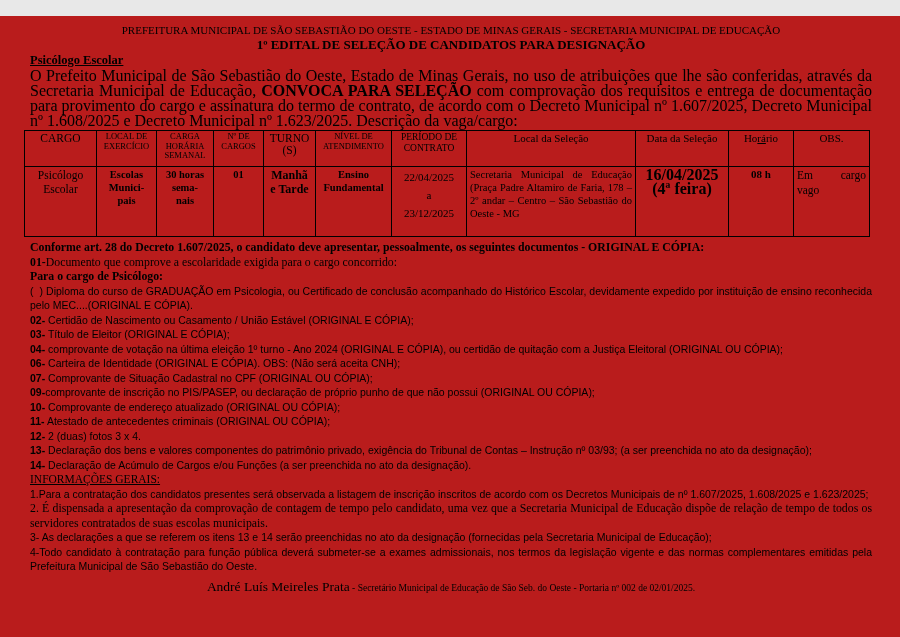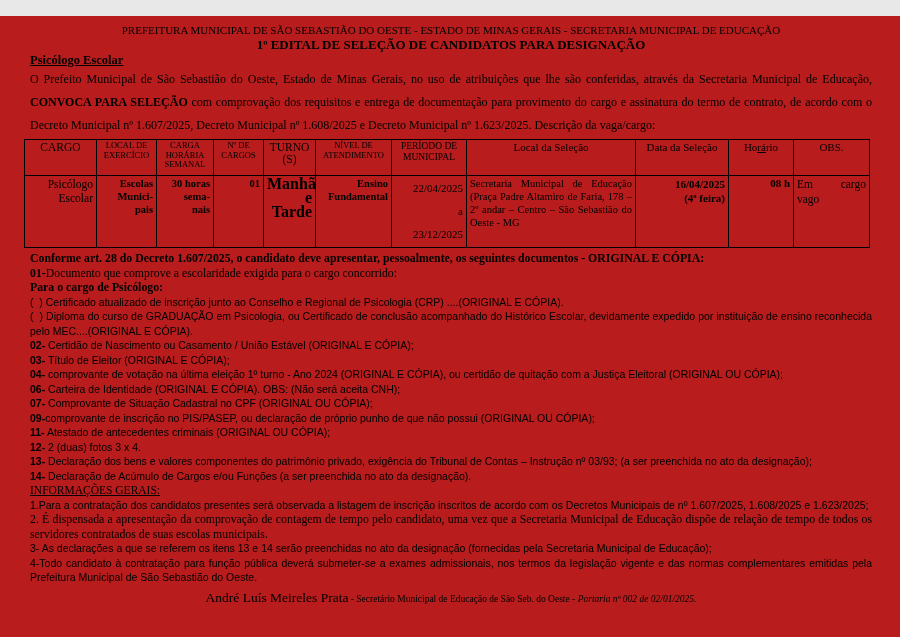--- a/index.html
+++ b/index.html
@@ -5,52 +5,52 @@
   html,body { margin:0; padding:0; background:#e8e8e8; }
   .page {
     width:900px; height:637px; background:#b91c1c; color:#000;
     font-family:"Liberation Serif", serif;
     box-sizing:border-box; padding:8px 28px 0 30px;
     overflow:hidden; margin:16px auto; position:relative;
   }
   .h1 { text-align:center; font-size:11px; line-height:13px; white-space:nowrap; }
   .h2 { text-align:center; font-size:13px; font-weight:bold; line-height:15px; }
   .position { font-size:12.5px; font-weight:bold; text-decoration:underline; line-height:15px; margin-top:1px; }
-  .intro { margin:0; text-align:justify; font-size:12px; line-height:23px; }
+  .intro { margin:0; text-align:justify; font-size:16px; line-height:15px; }
   .intro b { font-weight:bold; }
 
   table.vac { border-collapse:collapse; table-layout:fixed; width:845px; margin-left:-6px; margin-top:2px;padding-left:40px; }
   table.vac th, table.vac td { border:1.5px solid #000; vertical-align:top; padding:1px 3px; overflow:hidden; }
   table.vac th { font-weight:normal; text-align:center; }
   .pre { white-space:pre-line; }
   .thead-row { height:36px; }
   .data-row { height:70px; }
   .th-big { font-size:11.5px; }
   .th-small { font-size:8.5px; line-height:9.5px; }
   .th-med { font-size:9.5px; line-height:10.5px; }
   .th-reg { font-size:11px; }
   .u { text-decoration:underline; }
-  .td-center { text-align:right; }
+  .td-center { text-align:center; }
   .td-cargo { font-size:11.5px; line-height:14px; }
   .td-bold-sm { font-size:10.5px; font-weight:bold; line-height:13px; }
-  .td-periodo { font-size:11px; line-height:23px; }
+  .td-periodo { font-size:11px; line-height:18px; }
   .td-localsel { font-size:10.5px; line-height:13px; text-align:justify; padding:1px 4px; }
-  .td-datasel { font-size:11px; font-weight:bold; line-height:14px; }
+  .td-datasel { font-size:16px; font-weight:bold; line-height:14px; }
   .td-horario { font-size:11px; font-weight:bold; }
   .td-obs { font-size:11.5px; line-height:15px; text-align:justify; word-spacing:14px; }
 
   .docsec { margin-top:3px; }
   .line { font-size:11.8px; line-height:14.5px; }
   .bold { font-weight:bold; }
   .sans { font-family:"Liberation Sans", sans-serif; font-size:10.5px; }
   .just { text-align:justify; }
   .info-head { font-size:11.5px; text-decoration:underline; line-height:14.5px; }
   .signature { text-align:center; margin-top:5px; font-size:9.5px; line-height:16px; }
   .sig-name { font-size:13.5px; }
-  .sig-port { font-style:italic; }
+  .sig-port { }
 </style>
 </head>
 <body>
 
 <div class="page">
 
   <div class="h1">PREFEITURA MUNICIPAL DE SÃO SEBASTIÃO DO OESTE - ESTADO DE MINAS GERAIS - SECRETARIA MUNICIPAL DE EDUCAÇÃO</div>
   <div class="h2">1º EDITAL DE SELEÇÃO DE CANDIDATOS PARA DESIGNAÇÃO</div>
   <div class="position">Psicólogo Escolar</div>
 
@@ -78,64 +78,64 @@
       <th class="th-small pre">CARGA
 HORÁRIA
 SEMANAL</th>
       <th class="th-small pre">Nº DE
 CARGOS</th>
       <th class="th-big pre">TURNO
 (S)</th>
       <th class="th-small pre">NÍVEL DE
 ATENDIMENTO</th>
       <th class="th-med pre">PERÍODO DE
-MUNICIPAL</th>
+CONTRATO</th>
       <th class="th-reg">Local da Seleção</th>
       <th class="th-reg">Data da Seleção</th>
       <th class="th-reg"><span>Ho</span><span class="u">rá</span><span>rio</span></th>
       <th class="th-reg">OBS.</th>
     </tr>
     <tr class="data-row">
       <td class="td-center td-cargo pre">Psicólogo
 Escolar</td>
       <td class="td-center td-bold-sm pre">Escolas
 Munici-
 pais</td>
       <td class="td-center td-bold-sm pre">30 horas
 sema-
 nais</td>
       <td class="td-center td-bold-sm">01</td>
-      <td class="td-center td-bold-sm pre" style="font-size:16px; line-height:14px;">Manhã
+      <td class="td-center td-bold-sm pre" style="font-size:12px; line-height:14px;">Manhã
 e Tarde</td>
       <td class="td-center td-bold-sm pre">Ensino
 Fundamental</td>
       <td class="td-center td-periodo pre">22/04/2025
 a
 23/12/2025</td>
       <td class="td-localsel">Secretaria Municipal de Educação (Praça Padre Altamiro de Faria, 178 – 2º andar – Centro – São Sebastião do Oeste - MG</td>
       <td class="td-center td-datasel pre">16/04/2025
 (4ª feira)</td>
       <td class="td-center td-horario">08 h</td>
       <td class="td-obs">Em cargo vago</td>
     </tr>
   </tbody>
     </table>
 
   <div class="docsec">
     <div class="line bold">Conforme art. 28 do Decreto 1.607/2025, o candidato deve apresentar, pessoalmente, os seguintes documentos - ORIGINAL E CÓPIA:</div>
     <div class="line"><b>01-</b><span>Documento que comprove a escolaridade exigida para o cargo concorrido:</span></div>
     <div class="line bold">Para o cargo de Psicólogo:</div>
-    <div class="line sans">(&nbsp;&nbsp;) Certificado atualizado de inscrição junto ao Conselho e Regional de Psicologia (CRP) ....(ORIGINAL E CÓPIA).</div>
     <div class="line sans just">(&nbsp;&nbsp;) Diploma do curso de GRADUAÇÃO em Psicologia, ou Certificado de conclusão acompanhado do Histórico Escolar, devidamente expedido por instituição de ensino reconhecida pelo MEC....(ORIGINAL E CÓPIA).</div>
     <div class="line sans"><b>02-</b><span> Certidão de Nascimento ou Casamento / União Estável (ORIGINAL E CÓPIA);</span></div>
     <div class="line sans"><b>03-</b><span> Título de Eleitor (ORIGINAL E CÓPIA);</span></div>
     <div class="line sans"><b>04-</b><span> comprovante de votação na última eleição  1º turno - Ano 2024 (ORIGINAL E CÓPIA), ou certidão de quitação com a Justiça Eleitoral (ORIGINAL OU CÓPIA);</span></div>
     <div class="line sans"><b>06-</b><span> Carteira de Identidade (ORIGINAL E CÓPIA). OBS: (Não será aceita CNH);</span></div>
     <div class="line sans"><b>07-</b><span> Comprovante de Situação Cadastral no CPF (ORIGINAL  OU CÓPIA);</span></div>
     <div class="line sans"><b>09-</b><span>comprovante de inscrição no PIS/PASEP, ou declaração de próprio punho de que não possui (ORIGINAL OU CÓPIA);</span></div>
+    <div class="line sans"><b>10-</b><span> Comprovante de endereço atualizado (ORIGINAL OU CÓPIA);</span></div>
     <div class="line sans"><b>11-</b><span> Atestado de antecedentes criminais (ORIGINAL OU CÓPIA);</span></div>
     <div class="line sans"><b>12-</b><span> 2 (duas) fotos 3 x 4.</span></div>
     <div class="line sans"><b>13-</b><span> Declaração dos bens e valores componentes do patrimônio privado, exigência do Tribunal de Contas – Instrução nº 03/93; (a ser preenchida no ato da designação);</span></div>
     <div class="line sans"><b>14-</b><span> Declaração de Acúmulo de Cargos e/ou Funções (a ser preenchida no ato da designação).</span></div>
   </div>
 
   <div>
     <div class="info-head">INFORMAÇÕES GERAIS:</div>
     <div class="line sans">1.Para a contratação dos candidatos presentes será observada a listagem de inscrição inscritos de acordo com os Decretos Municipais de nº  1.607/2025, 1.608/2025 e 1.623/2025;</div>
     <div class="line just">2. É dispensada a apresentação da comprovação de contagem de tempo pelo candidato, uma vez que a Secretaria Municipal de Educação dispõe de relação de tempo de todos os servidores contratados de suas escolas municipais.</div>

